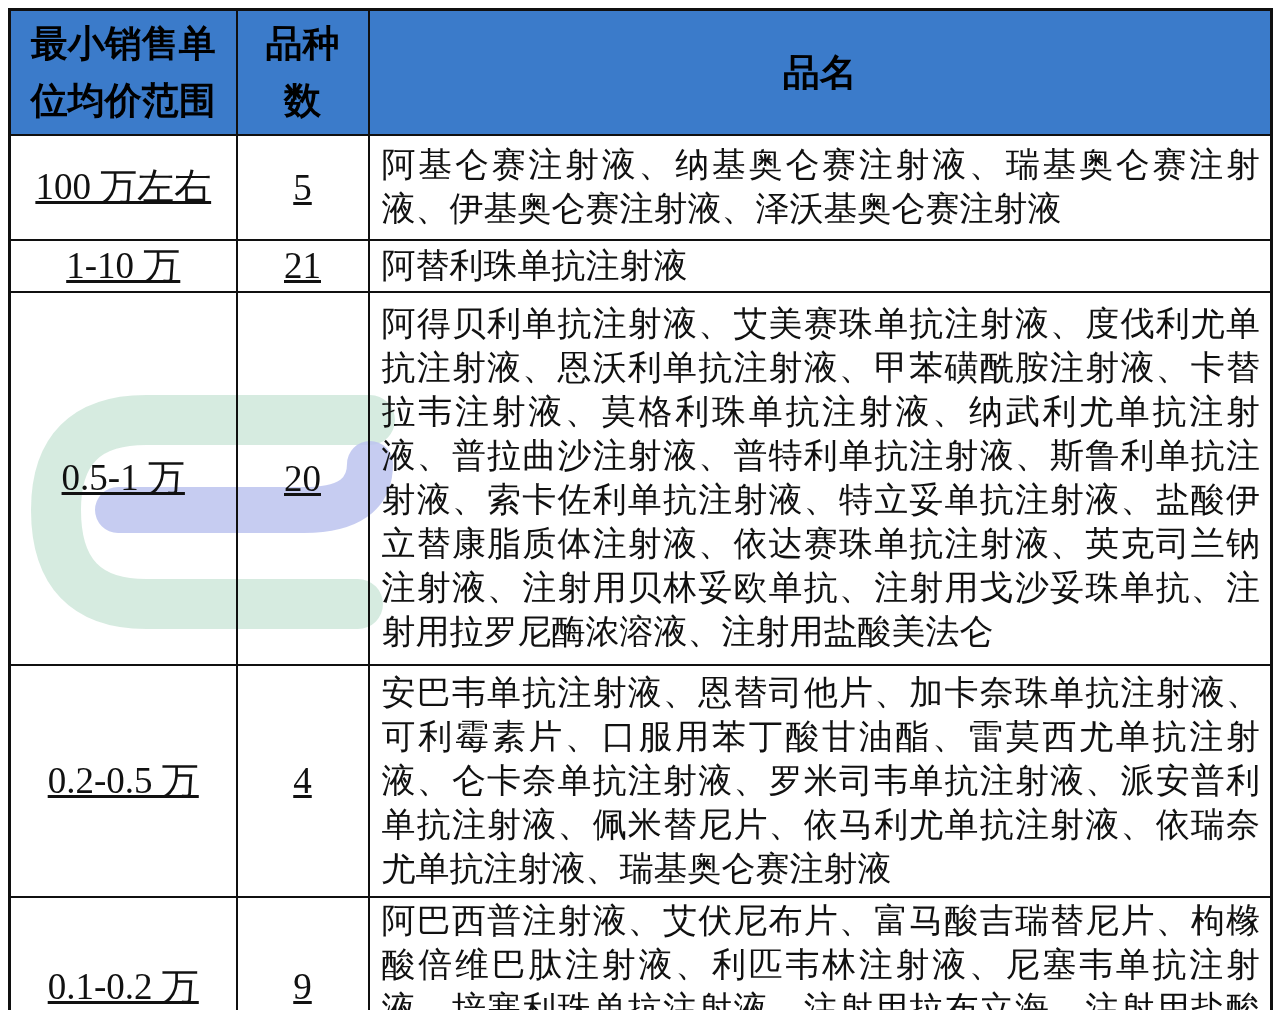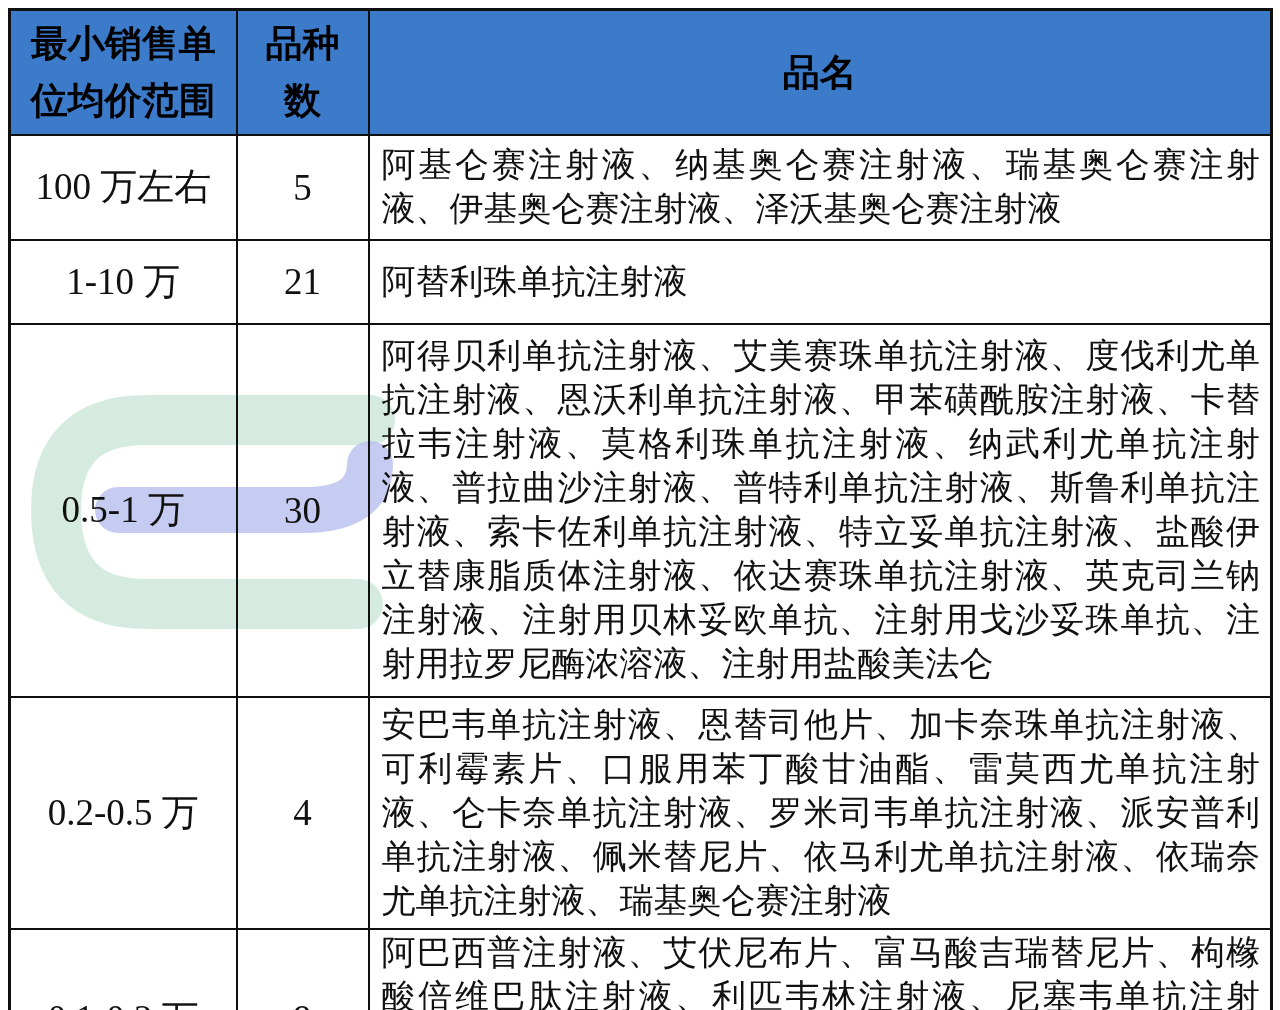--- a/index.html
+++ b/index.html
@@ -49,21 +49,21 @@
   .price-table th{
     background:#3b7bca;
     font-size:37px;font-weight:bold;color:#000;
     text-align:center;vertical-align:middle;
     line-height:1.55;height:90px;padding:4px 14px;
   }
   col.c1{width:227px;}
   col.c2{width:132px;}
   col.c3{width:903px;}
   td.range,td.count{
-    font-size:37px;text-align:center;vertical-align:middle;padding:16px 6px;
+    font-size:37px;text-align:center;vertical-align:middle;padding:0 6px;text-decoration:underline;
   }
   td.names{
     font-size:34px;line-height:44px;
     text-align:justify;vertical-align:middle;
     padding:1px 10px 1px 12px;
   }
   tr.r1{height:105px;}
   tr.r2{height:46px;}
   tr.r3{height:373px;}
   tr.r4{height:232px;}
@@ -100,21 +100,21 @@
         <td class="count">5</td>
         <td class="names">阿基仑赛注射液、纳基奥仑赛注射液、瑞基奥仑赛注射液、伊基奥仑赛注射液、泽沃基奥仑赛注射液</td>
       </tr>
       <tr class="r2">
         <td class="range">1-10 万</td>
         <td class="count">21</td>
         <td class="names">阿替利珠单抗注射液</td>
       </tr>
       <tr class="r3">
         <td class="range">0.5-1 万</td>
-        <td class="count">30</td>
+        <td class="count">20</td>
         <td class="names">阿得贝利单抗注射液、艾美赛珠单抗注射液、度伐利尤单抗注射液、恩沃利单抗注射液、甲苯磺酰胺注射液、卡替拉韦注射液、莫格利珠单抗注射液、纳武利尤单抗注射液、普拉曲沙注射液、普特利单抗注射液、斯鲁利单抗注射液、索卡佐利单抗注射液、特立妥单抗注射液、盐酸伊立替康脂质体注射液、依达赛珠单抗注射液、英克司兰钠注射液、注射用贝林妥欧单抗、注射用戈沙妥珠单抗、注射用拉罗尼酶浓溶液、注射用盐酸美法仑</td>
       </tr>
       <tr class="r4">
         <td class="range">0.2-0.5 万</td>
         <td class="count">4</td>
         <td class="names">安巴韦单抗注射液、恩替司他片、加卡奈珠单抗注射液、可利霉素片、口服用苯丁酸甘油酯、雷莫西尤单抗注射液、仑卡奈单抗注射液、罗米司韦单抗注射液、派安普利单抗注射液、佩米替尼片、依马利尤单抗注射液、依瑞奈尤单抗注射液、瑞基奥仑赛注射液</td>
       </tr>
       <tr class="r5">
         <td class="range">0.1-0.2 万</td>
         <td class="count">9</td>

